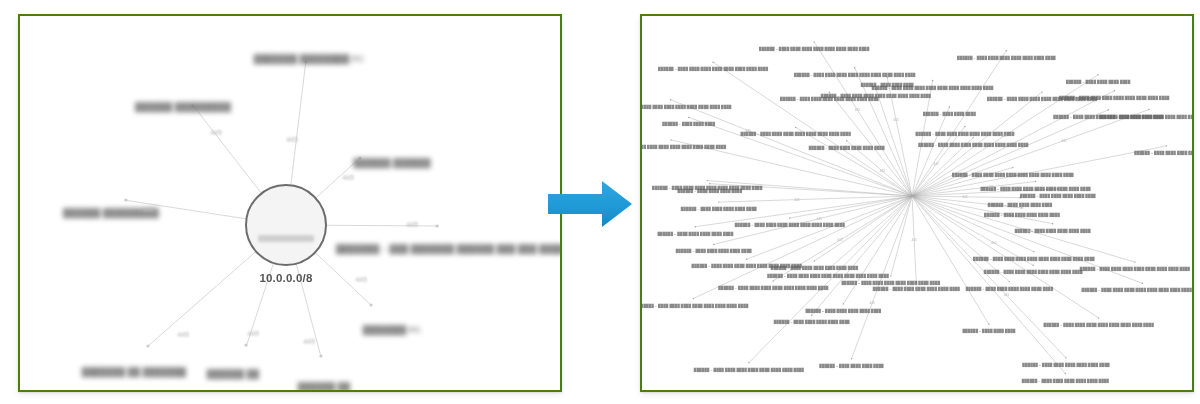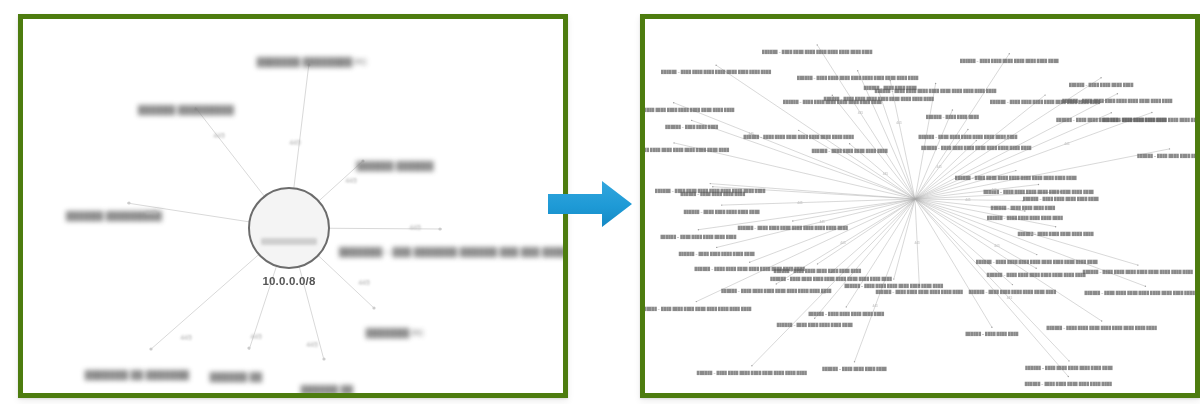--- a/index.html
+++ b/index.html
@@ -6,21 +6,21 @@
   body{
     width:1200px;height:404px;overflow:hidden;
     font-family:"Liberation Sans","DejaVu Sans",sans-serif;
     -webkit-font-smoothing:antialiased;
   }
   .stage{position:relative;width:1200px;height:404px;background:#fff;}
 
   
   .card{
     position:absolute;background:#fff;
-    border:5px solid #4d7c0f;
+    border:2px solid #4d7c0f;
     box-shadow:0 1px 2px rgba(0,0,0,.10),0 3px 7px rgba(0,0,0,.07);
     overflow:hidden;
     text-align:center;
   }
   #card-left{left:18px;top:14px;width:540px;height:374px;}
   #card-right{left:640px;top:14px;width:550px;height:374px;}
   .graph{position:absolute;inset:0;}
   .graph svg{position:absolute;inset:0;width:100%;height:100%;display:block;}
 
   

